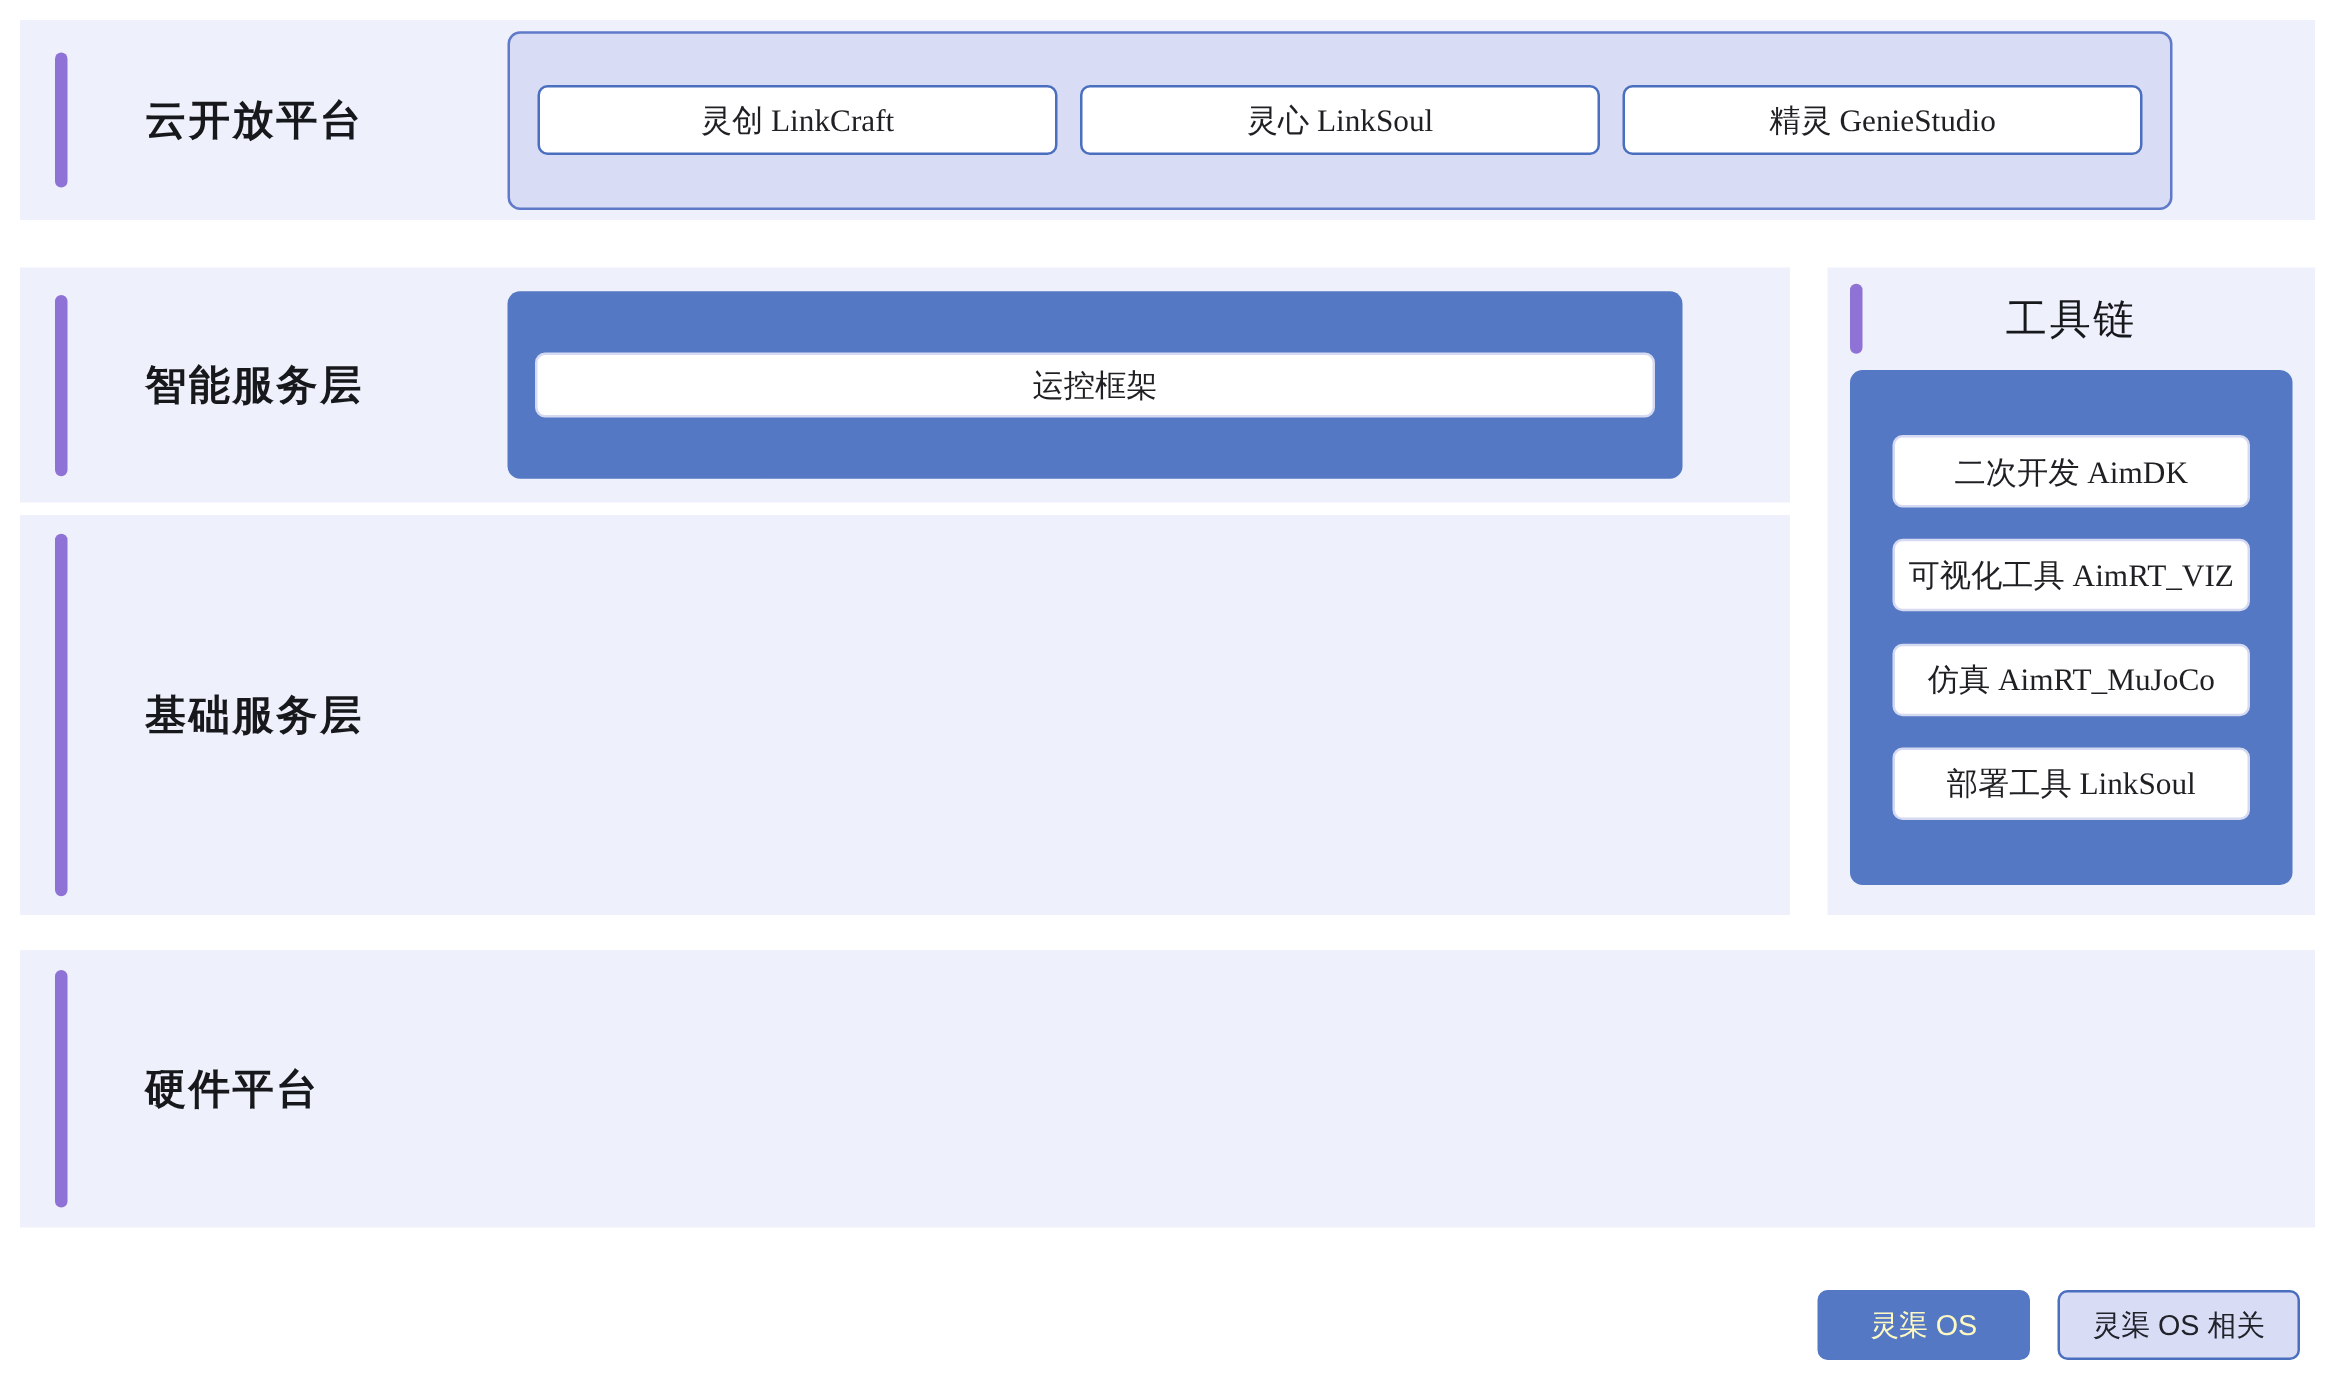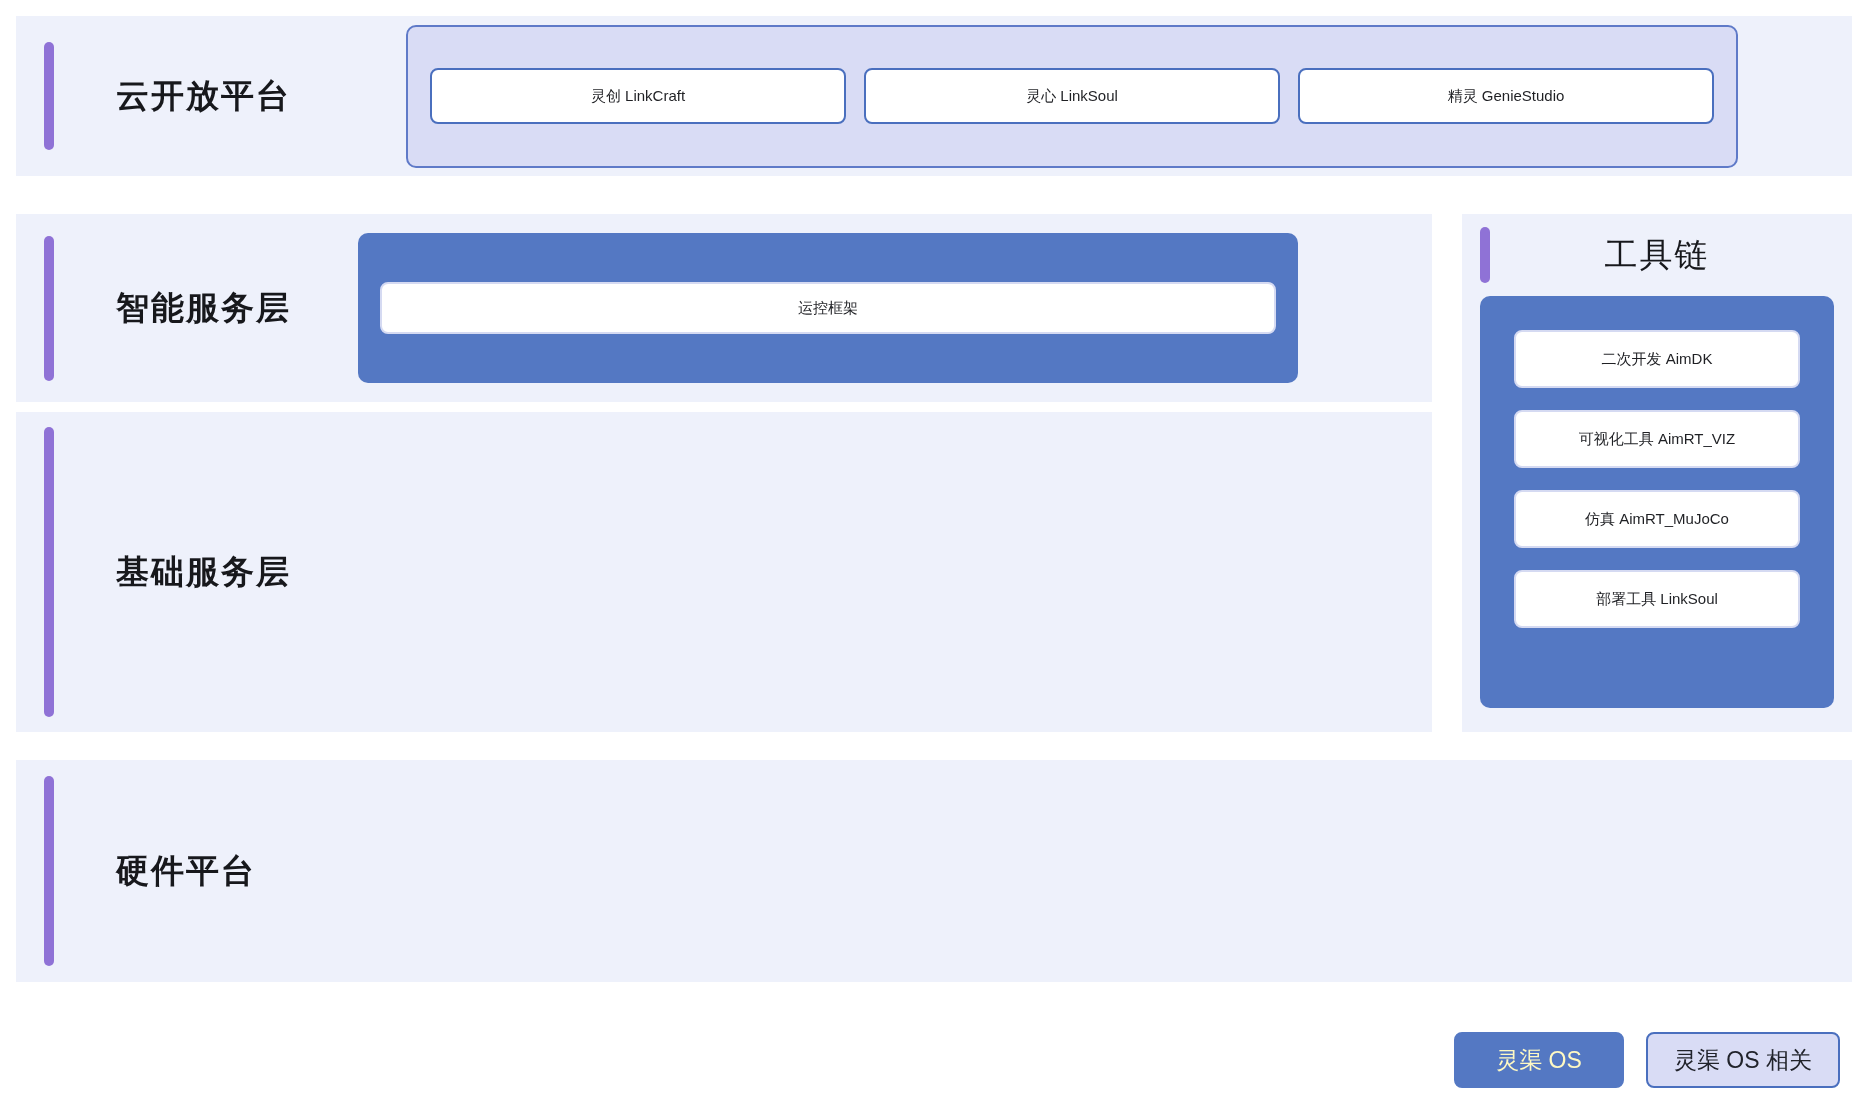--- a/index.html
+++ b/index.html
@@ -75,24 +75,25 @@
   }
 
   
   .chip {
     background: #ffffff;
     border-radius: 8px;
     display: flex;
     align-items: center;
     justify-content: center;
     box-sizing: border-box;
-    font-size: 15px;
+    font-size: 25px;
     color: #1f2024;
     text-align: center;
     white-space: nowrap;
+    font-family: Liberation Serif, serif;
   }
   .chip.b-blue   { border: 2px solid #4a6fbe; }
   .chip.b-indigo { border: 2px solid #5060ac; }
   .chip.b-soft   { border: 2px solid #d5daf2; }
 
   
   #row-cloud {
     left: 16px;  top: 16px;  width: 1836px; height: 160px;
   }
   #row-cloud .row-label-wrap { width: 390px; padding-left: 28px; box-sizing: border-box; }
@@ -100,21 +101,21 @@
   #row-cloud .row-title { margin-left: 62px; }
   #row-cloud .group-light {
     width: 1332px; height: 143px; padding: 0 22px;
   }
   #row-cloud .chip { height: 56px; flex: 1 1 0; }
 
   
   #row-smart {
     left: 16px; top: 214px; width: 1416px; height: 188px;
   }
-  #row-smart .row-label-wrap { width: 342px; padding-left: 28px; box-sizing: border-box; }
+  #row-smart .row-label-wrap { width: 390px; padding-left: 28px; box-sizing: border-box; }
   #row-smart .accent-bar { height: 145px; }
   #row-smart .row-title { margin-left: 62px; }
   #row-smart .group-blue {
     width: 940px; height: 150px; padding: 0 22px;
   }
   #row-smart .chip { height: 52px; width: 100%; }
 
   
   #row-base {
     left: 16px; top: 412px; width: 1416px; height: 320px;
@@ -149,23 +150,23 @@
     flex: 1 1 auto;
     text-align: center;
     font-size: 33px;
     letter-spacing: 2px;
     color: #17181c;
     padding-right: 28px;
   }
   #panel-toolchain .group-blue {
     margin: 0 18px;
     height: 412px;
-    padding: 34px 34px;
+    padding: 52px 34px;
     gap: 22px;
-    justify-content: flex-start;
+    justify-content: space-between;
   }
   #panel-toolchain .chip { height: 58px; width: 100%; }
 
   
   #row-hw {
     left: 16px; top: 760px; width: 1836px; height: 222px;
   }
   #row-hw .row-label-wrap { width: 450px; padding-left: 28px; box-sizing: border-box; }
   #row-hw .accent-bar { height: 190px; }
   #row-hw .row-title { margin-left: 62px; }

